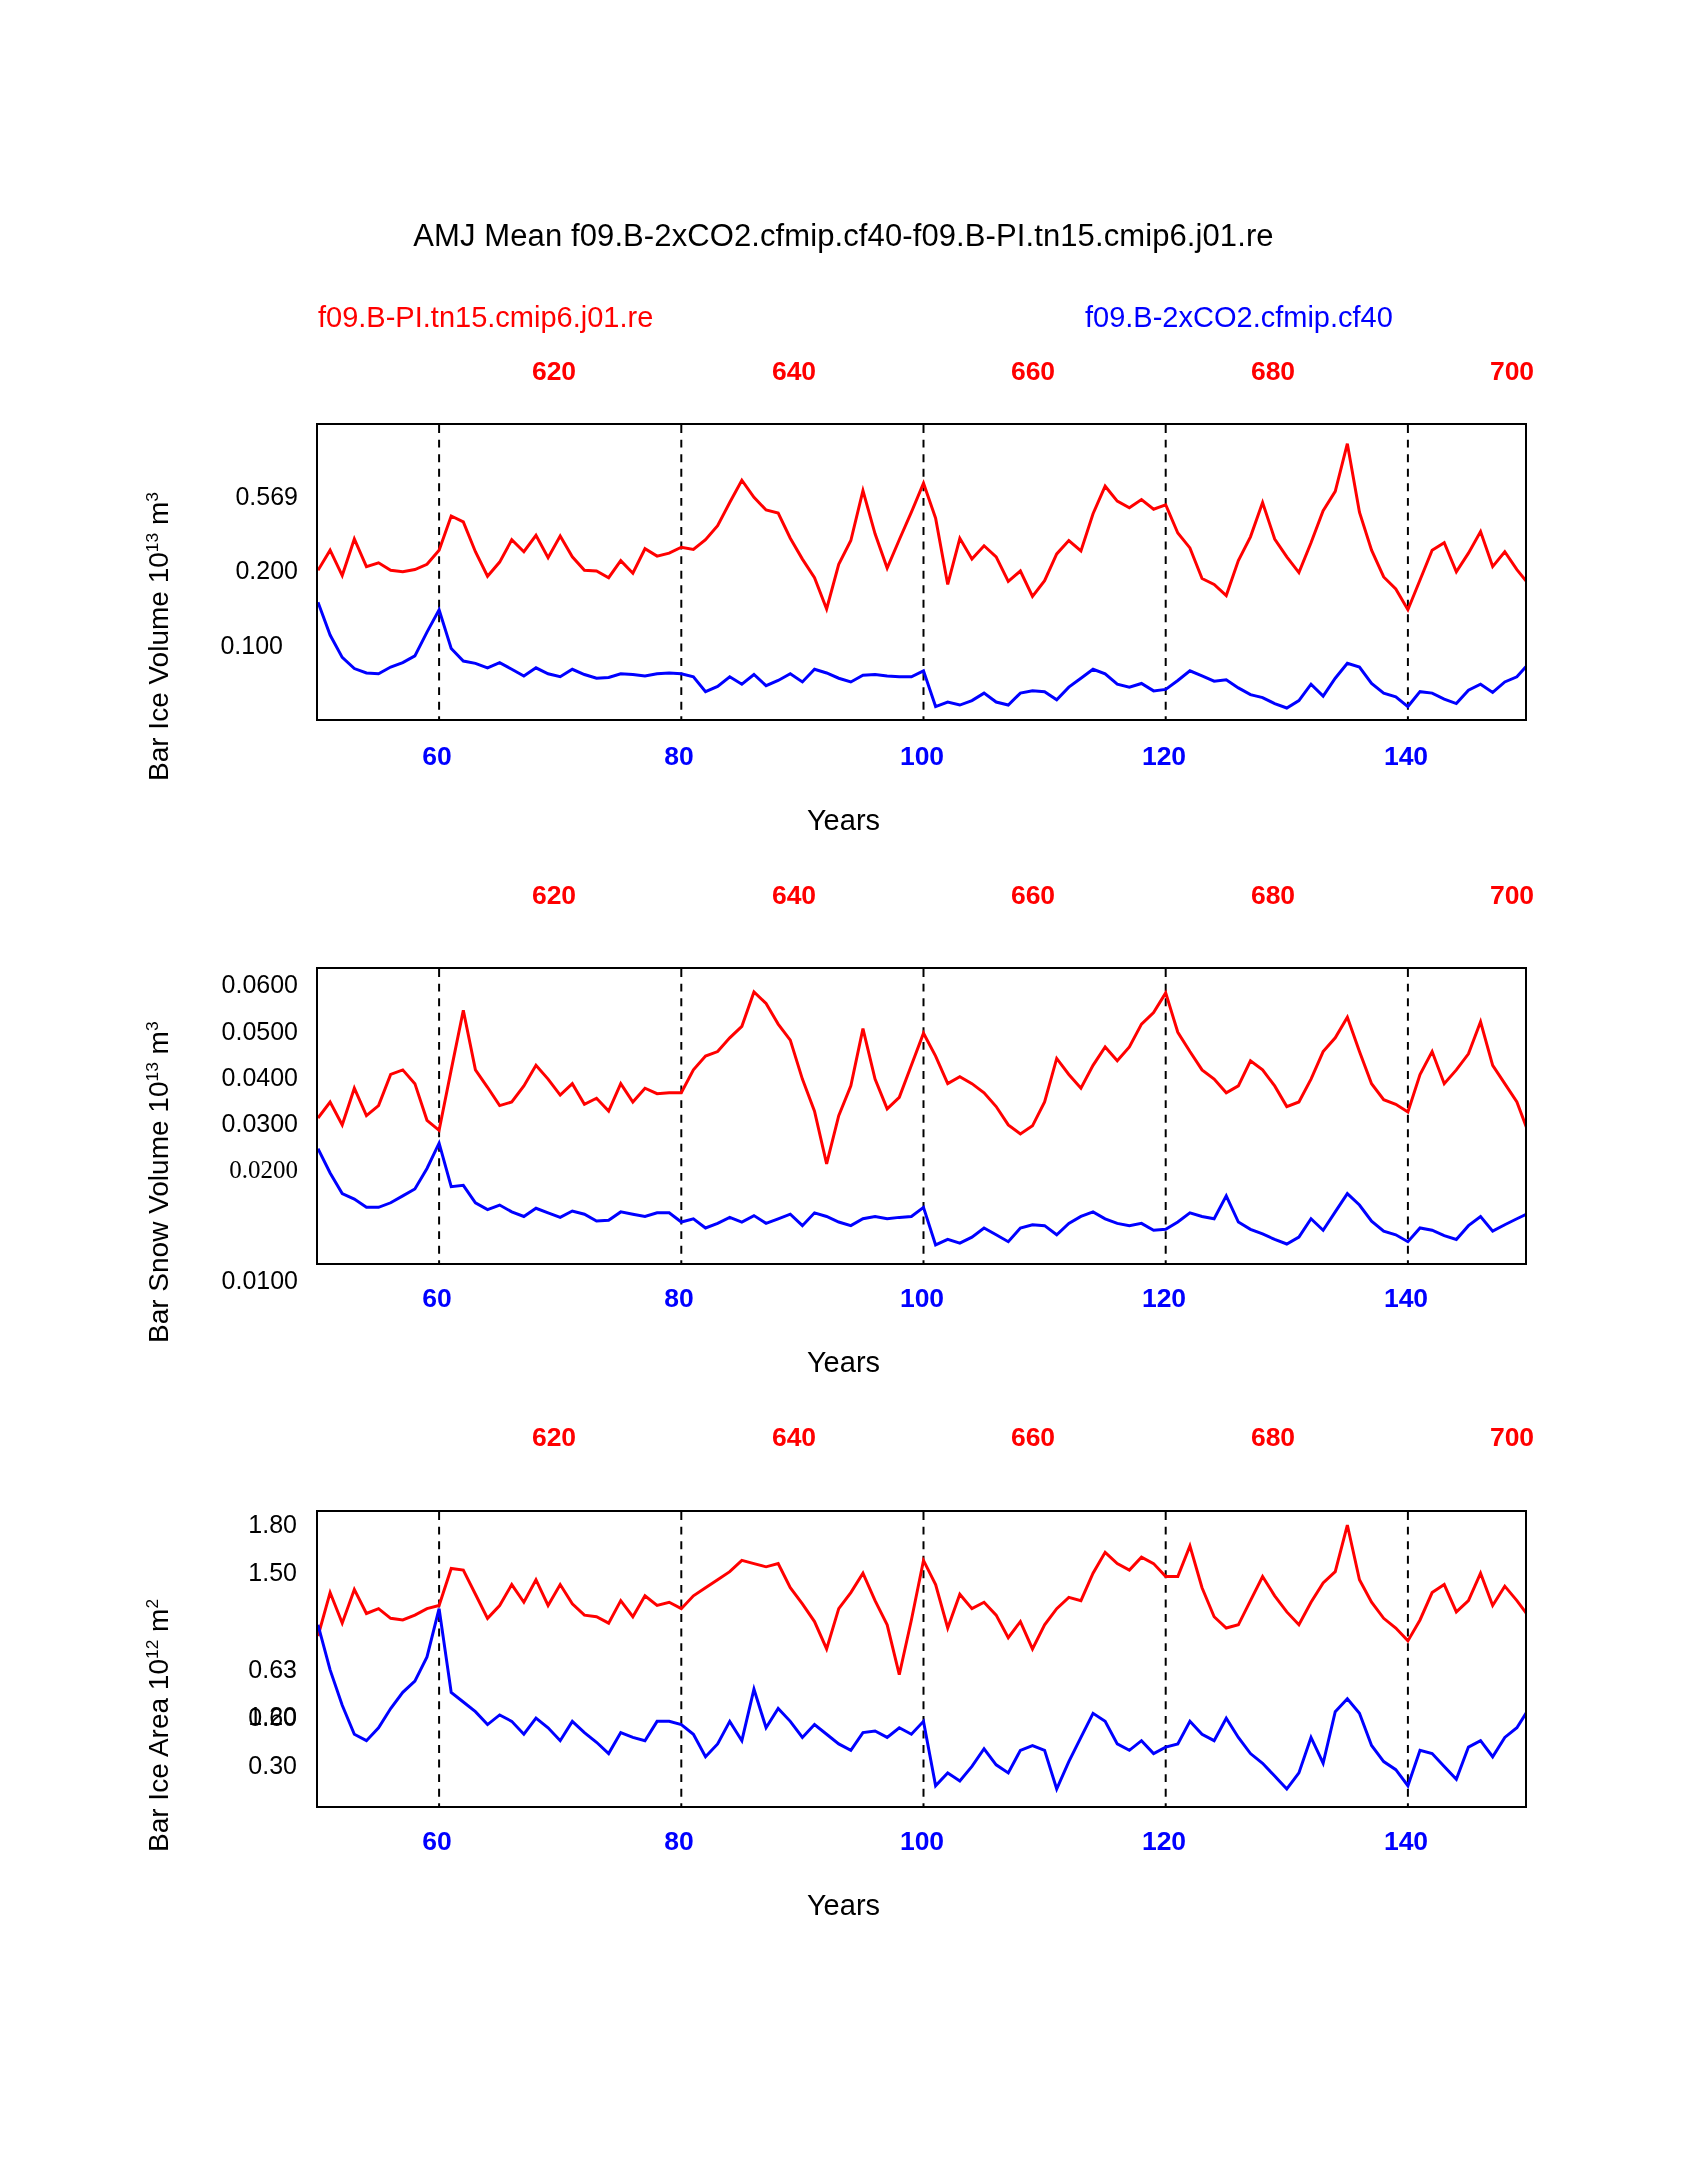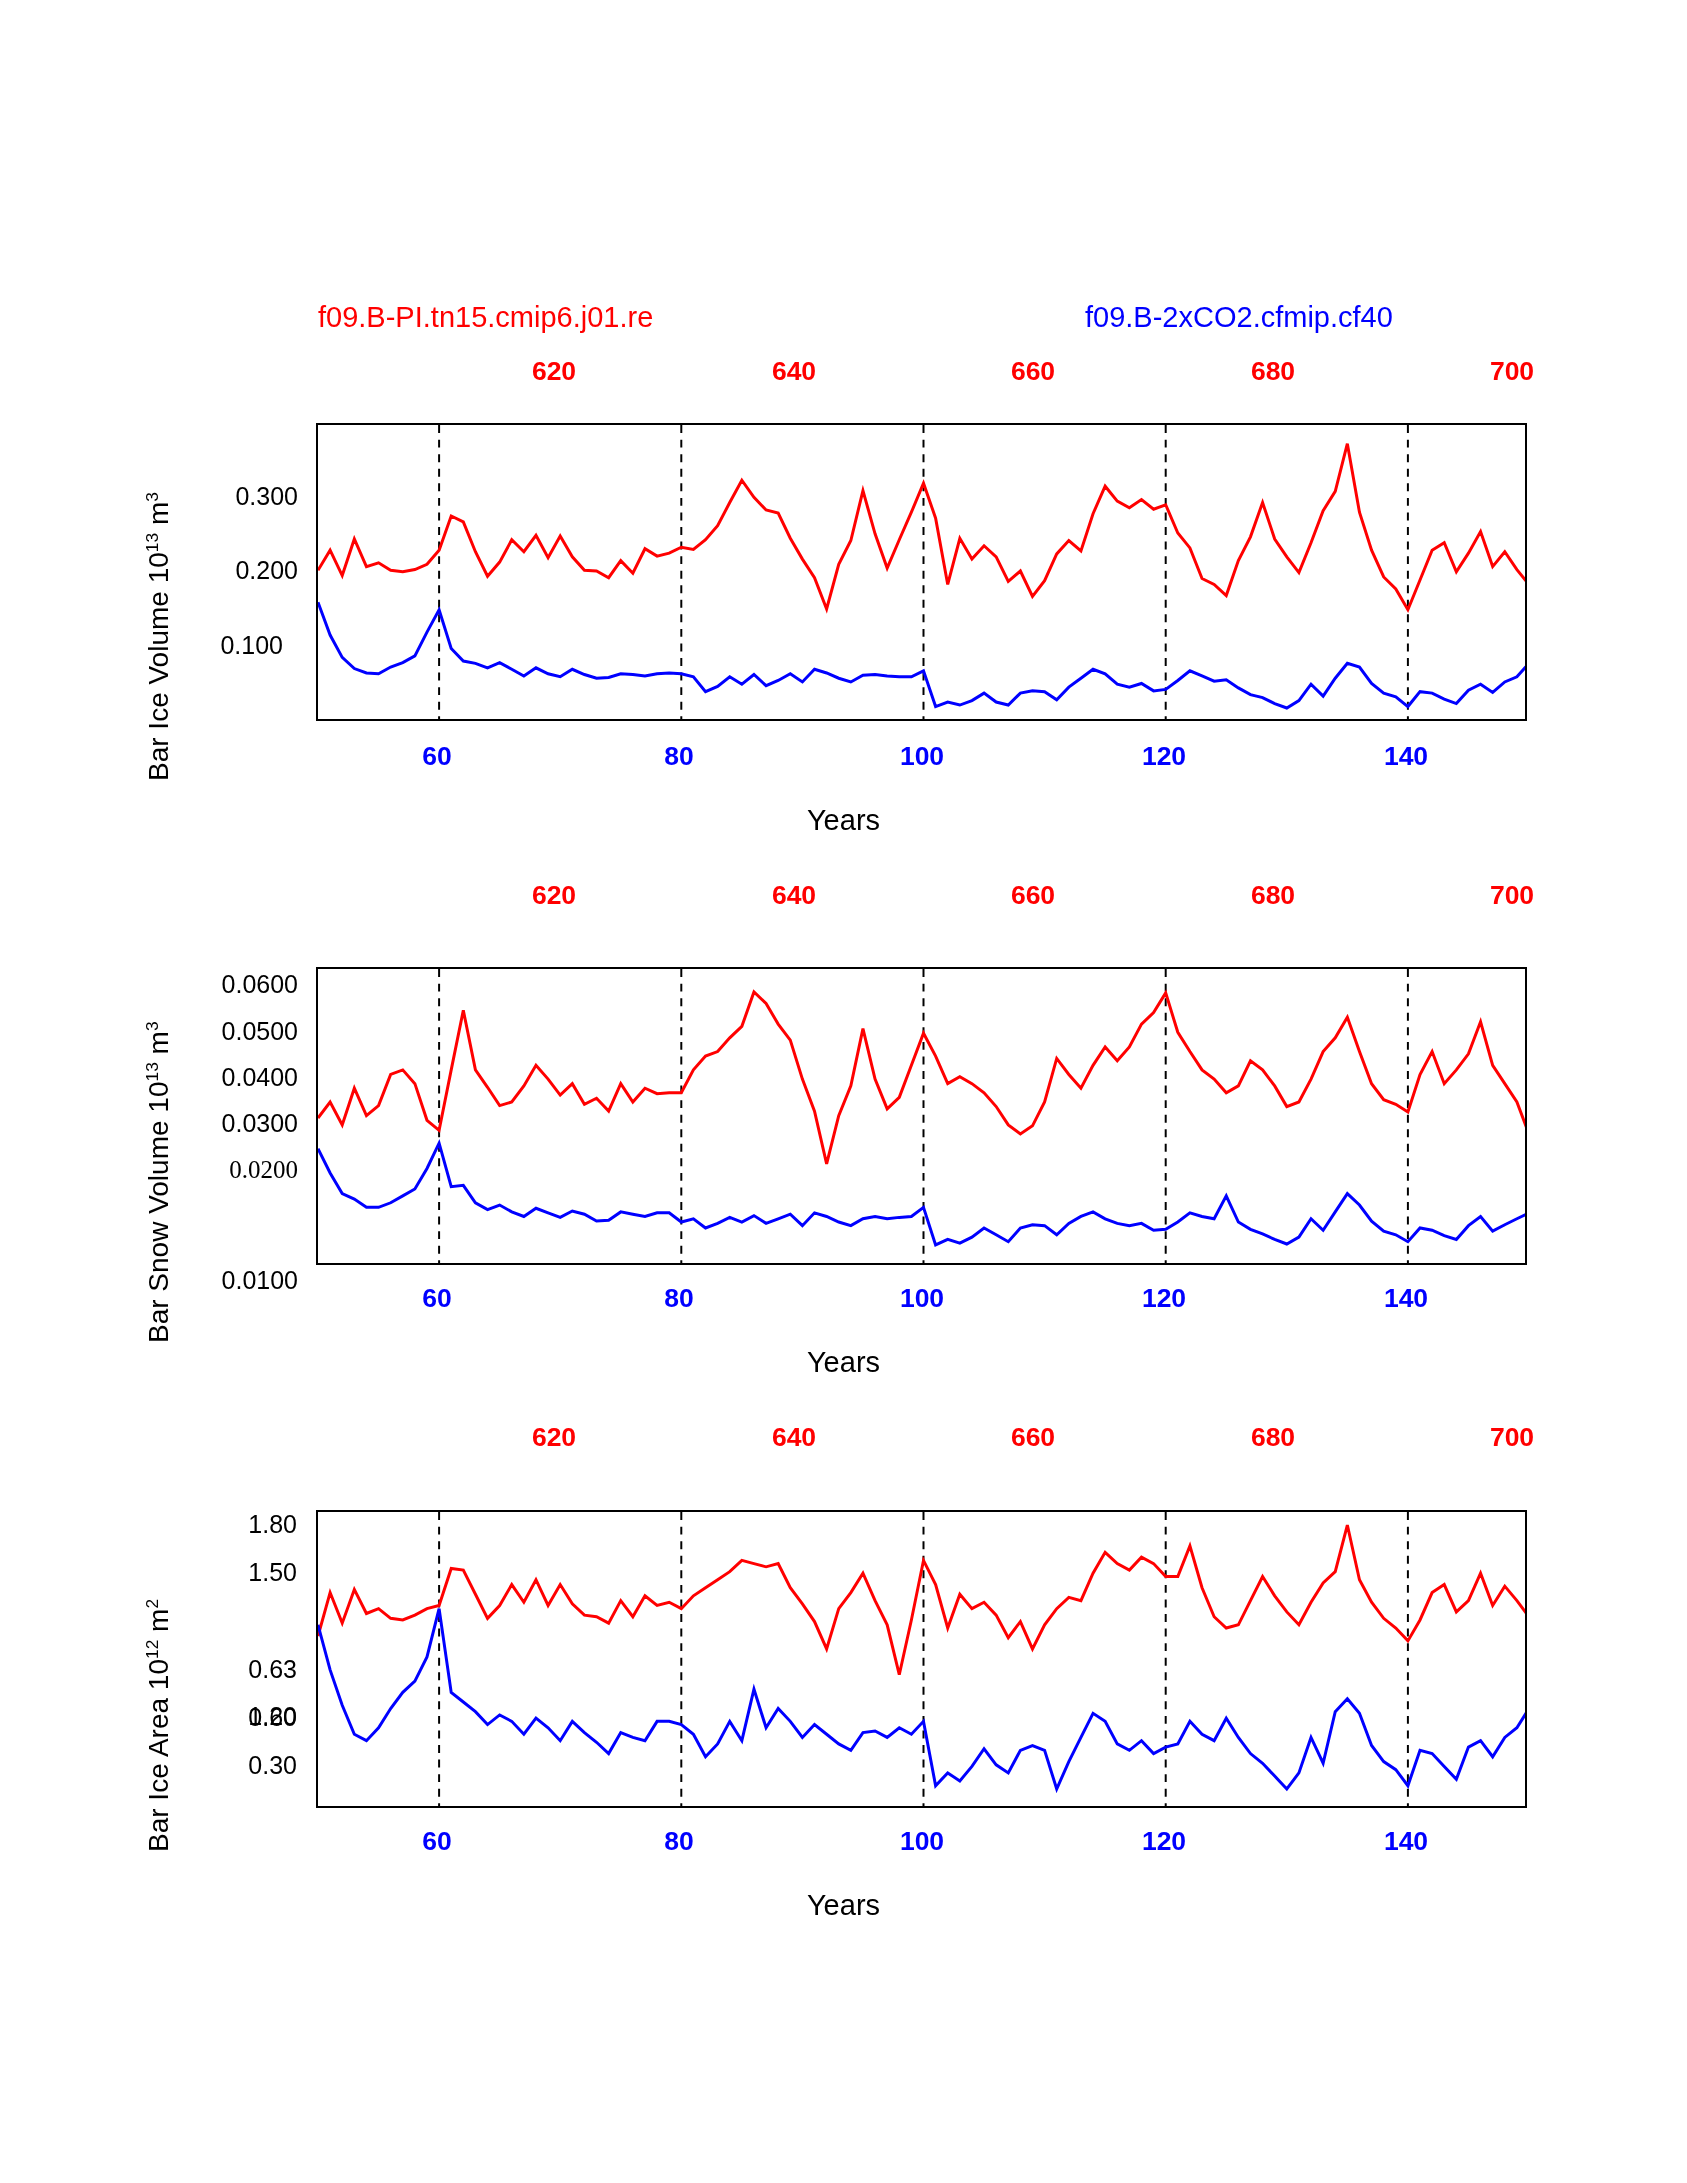--- a/index.html
+++ b/index.html
@@ -102,35 +102,36 @@
   sup {
     font-size: 0.62em;
     vertical-align: super;
   }
 </style>
 </head>
 <body>
 
 <div class="page">
 
+  <div class="main-title">AMJ Mean f09.B-2xCO2.cfmip.cf40-f09.B-PI.tn15.cmip6.j01.re</div>
 
   <div class="legend-red">f09.B-PI.tn15.cmip6.j01.re</div>
   <div class="legend-blue">f09.B-2xCO2.cfmip.cf40</div>
 
   <div class="panel" style="top:0;">
 
     <div class="tick-label top" style="left:554px; top:356px;">620</div>
     <div class="tick-label top" style="left:794px; top:356px;">640</div>
     <div class="tick-label top" style="left:1033px; top:356px;">660</div>
     <div class="tick-label top" style="left:1273px; top:356px;">680</div>
     <div class="tick-label top" style="left:1512px; top:356px;">700</div>
 
     <div class="ytick-label" style="left:164px; width:119px; top:645px;">0.100</div>
     <div class="ytick-label" style="left:179px; width:119px; top:570px;">0.200</div>
-    <div class="ytick-label" style="left:179px; width:119px; top:496px;">0.300</div>
+    <div class="ytick-label" style="left:179px; width:119px; top:496px;">0.569</div>
 
     <div class="axis-label-left" style="left:142px; top:781px;">
       <span>Bar Ice Volume 10</span><sup>13</sup><span> m</span><sup>3</sup>
     </div>
 
     <div class="plot-frame" style="left:316px; top:423px; width:1211px; height:298px;">
       <svg class="plot-svg" width="1211" height="298" viewBox="0 0 1830 450">
         <g>
           <line x1="183" y1="0" x2="183" y2="450" stroke="#000" stroke-width="3" stroke-dasharray="12,10"></line>
           <line x1="549" y1="0" x2="549" y2="450" stroke="#000" stroke-width="3" stroke-dasharray="12,10"></line>

